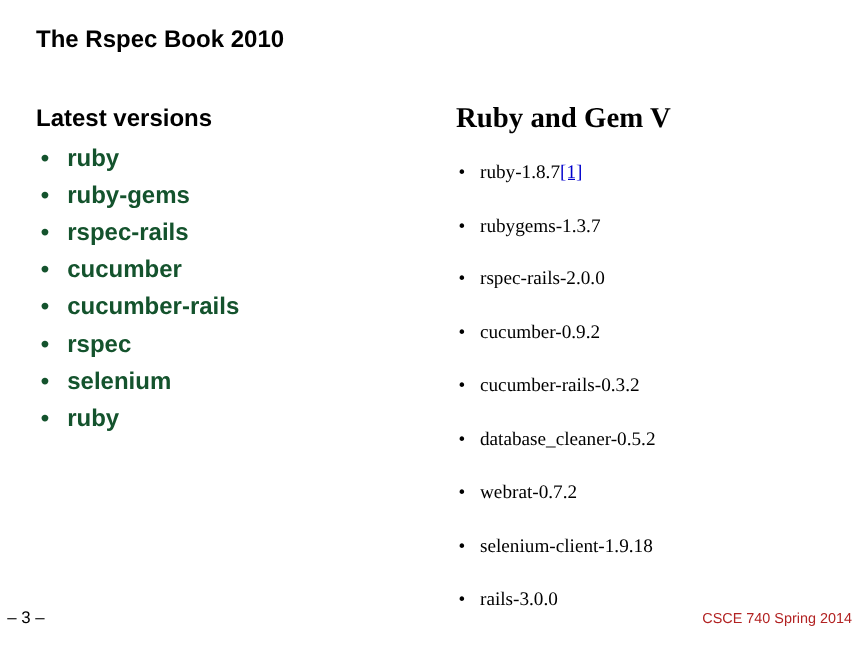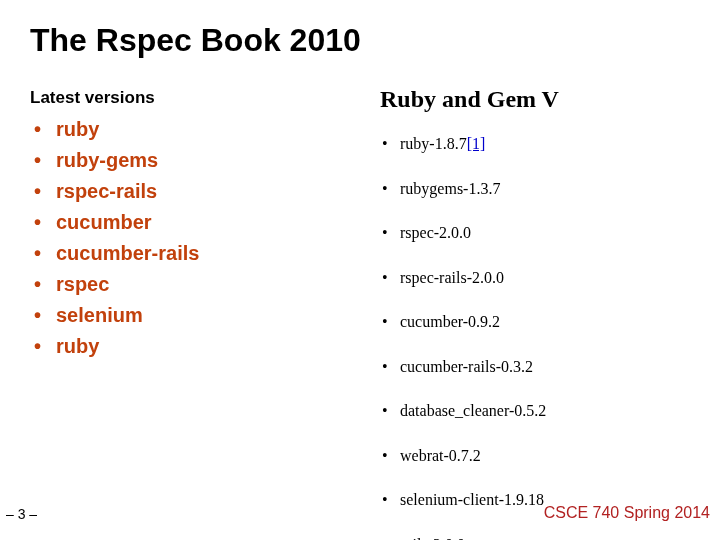--- a/index.html
+++ b/index.html
@@ -8,43 +8,43 @@
     height: 540px;
     background: #fff;
     font-family: Arial, Helvetica, sans-serif;
     position: relative;
     overflow: hidden;
   }
   .title {
     position: absolute;
     top: 22px;
     left: 30px;
-    font-size: 32px;
+    font-size: 20px;
     font-weight: bold;
     color: #000;
   }
   .left-col {
     position: absolute;
     top: 88px;
     left: 30px;
     width: 330px;
   }
   .subhead {
-    font-size: 17px;
+    font-size: 20px;
     font-weight: bold;
     color: #000;
     margin-bottom: 6px;
   }
   .bullets-left {
     list-style: none;
   }
   .bullets-left li {
     font-size: 20px;
     font-weight: bold;
-    color: #c2410c;
+    color: #14532d;
     line-height: 1.55;
     padding-left: 26px;
     position: relative;
   }
   .bullets-left li::before {
     content: "•";
     position: absolute;
     left: 4px;
     top: 0;
     font-size: 20px;
@@ -91,21 +91,21 @@
     position: absolute;
     left: 6px;
     bottom: 18px;
     font-size: 14px;
     color: #000;
   }
   .footer {
     position: absolute;
     right: 10px;
     bottom: 18px;
-    font-size: 16px;
+    font-size: 12px;
     color: #b22222;
   }
 </style>
 </head>
 <body>
 
 <div class="title">The Rspec Book 2010</div>
 
 <div class="left-col">
   <div class="subhead">Latest versions</div>
@@ -119,21 +119,20 @@
     <li>selenium</li>
     <li>ruby</li>
   </ul>
 </div>
 
 <div class="right-col">
   <div class="right-head">Ruby and Gem V</div>
   <ul class="bullets-right">
     <li><span>ruby-1.8.7</span><span class="ref">[1]</span></li>
     <li><span>rubygems-1.3.7</span></li>
-    <li><span>rspec-2.0.0</span></li>
     <li><span>rspec-rails-2.0.0</span></li>
     <li><span>cucumber-0.9.2</span></li>
     <li><span>cucumber-rails-0.3.2</span></li>
     <li><span>database_cleaner-0.5.2</span></li>
     <li><span>webrat-0.7.2</span></li>
     <li><span>selenium-client-1.9.18</span></li>
     <li><span>rails-3.0.0</span></li>
   </ul>
 </div>
 

